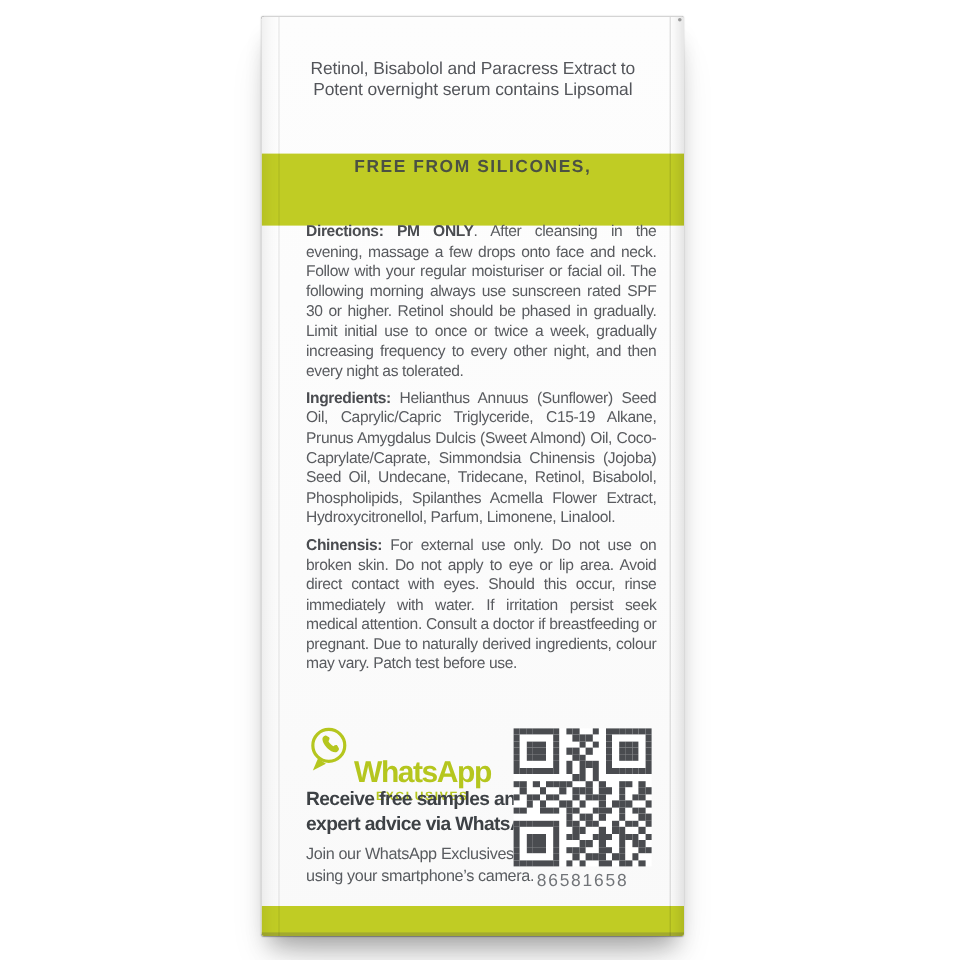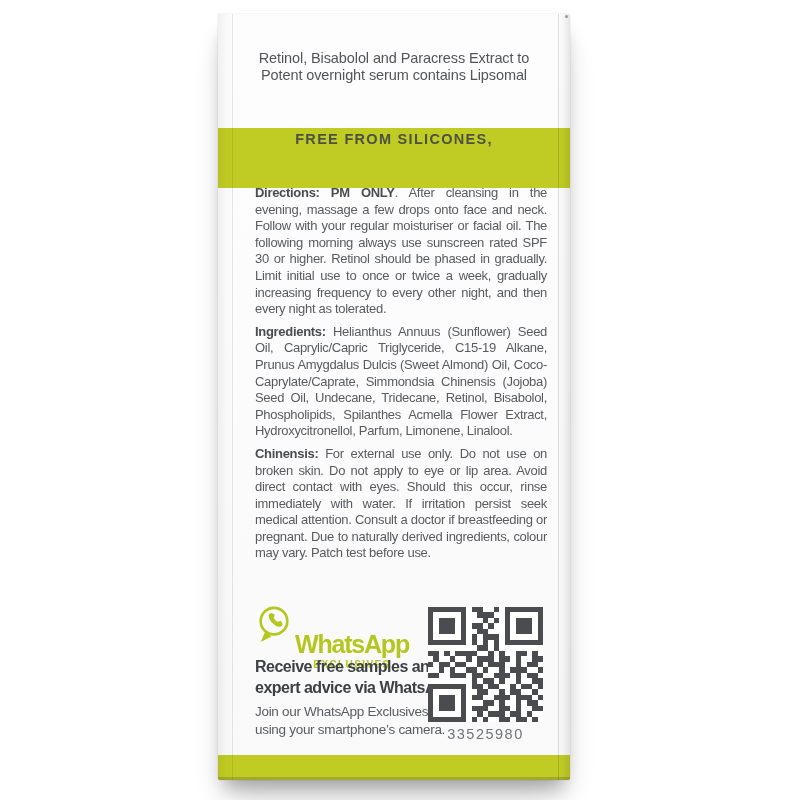--- a/index.html
+++ b/index.html
@@ -551,20 +551,20 @@
       <div class="m"></div>
       <div class="m"></div>
       <div></div>
       <div class="m"></div>
       <div class="m"></div>
       <div></div>
       <div class="m"></div>
       <div></div>
     </div>
 
-  <div class="product-code">33525980</div>
+  <div class="product-code">86581658</div>
 
   <div class="bottom-strip"></div>
 
   <div class="shade shade-left"></div>
   <div class="shade shade-right"></div>
   <div class="corner-speck"></div>
 </div>
 
 </body></html>

